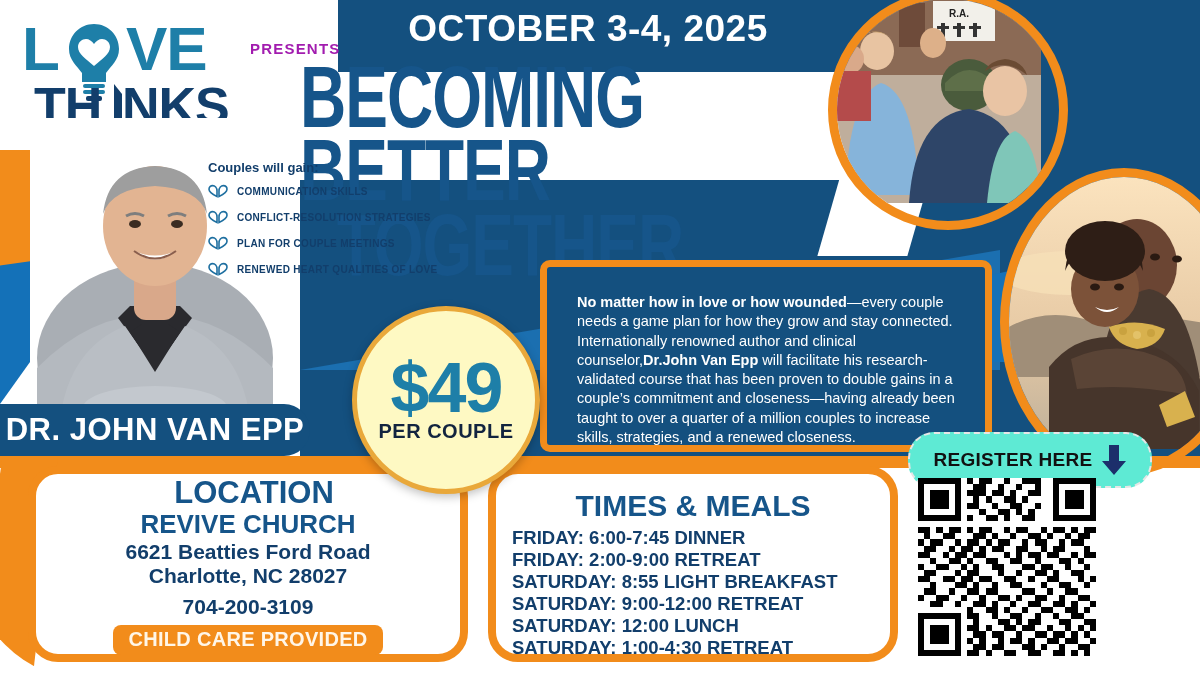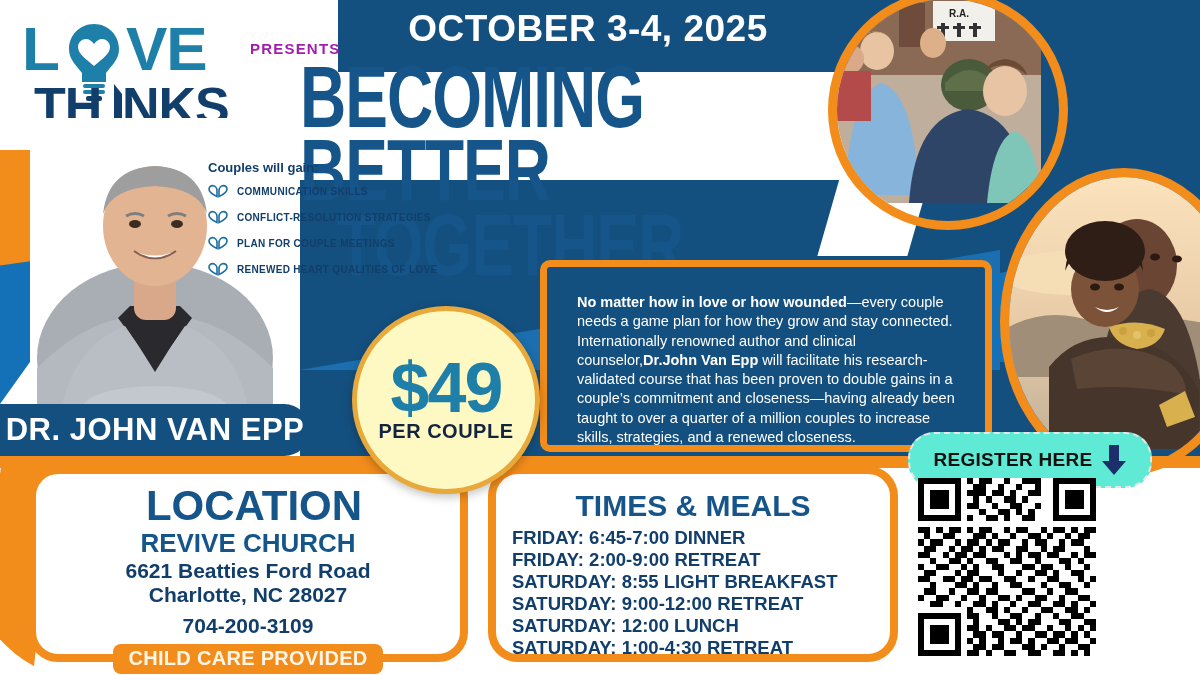--- a/index.html
+++ b/index.html
@@ -67,21 +67,21 @@
   .para{position:absolute;left:540px;top:260px;width:452px;height:192px;background:#14507F;
        border:7px solid #F28C1B;border-radius:10px;box-sizing:border-box;padding:10px 14px;z-index:5;}
   .para p{margin:16px;color:#ffffff;font-size:14.5px;line-height:1.33;}
   .para b{font-weight:bold;}
 
   
   .card{position:absolute;background:#ffffff;border:8px solid #F28C1B;border-radius:30px;
        box-sizing:border-box;}
   .loc-card{left:28px;top:466px;width:440px;height:196px;}
   .times-card{left:488px;top:466px;width:410px;height:196px;}
-  .loc-h{text-align:center;font-size:42px;font-weight:bold;color:#16558A;margin-top:8px;padding-left:12px;}
+  .loc-h{text-align:center;font-size:31px;font-weight:bold;color:#16558A;margin-top:1px;padding-left:12px;}
   .loc-church{text-align:center;font-size:26px;font-weight:bold;color:#16558A;margin-top:-2px;}
   .loc-line{text-align:center;font-size:21px;font-weight:bold;color:#123E6B;line-height:1.14;}
   .loc-phone{text-align:center;font-size:21px;font-weight:bold;color:#123E6B;margin-top:7px;}
   .childcare{margin:6px auto 0;width:270px;height:30px;background:#F28C1B;border-radius:8px;
        display:flex;align-items:center;justify-content:center;color:#FFF6E8;font-size:20px;
        font-weight:bold;letter-spacing:.3px;}
   .times-h{text-align:center;font-size:30px;font-weight:bold;color:#16558A;margin-top:15px;}
   .times-list{margin:4px 0 0 16px;}
   .times-list div{font-size:18.5px;font-weight:bold;color:#123E6B;line-height:1.19;}
 
@@ -288,21 +288,21 @@
     <div class="loc-church">REVIVE CHURCH</div>
     <div class="loc-line">6621 Beatties Ford Road</div>
     <div class="loc-line">Charlotte, NC 28027</div>
     <div class="loc-phone">704-200-3109</div>
     <div class="childcare">CHILD CARE PROVIDED</div>
   </div>
 
   <div class="card times-card">
     <div class="times-h">TIMES &amp; MEALS</div>
     <div class="times-list">
-      <div>FRIDAY: 6:45-7:00 DINNER</div>
+      <div>FRIDAY: 6:00-7:45 DINNER</div>
       <div>FRIDAY: 2:00-9:00 RETREAT</div>
       <div>SATURDAY: 8:55 LIGHT BREAKFAST</div>
       <div>SATURDAY: 9:00-12:00 RETREAT</div>
       <div>SATURDAY: 12:00 LUNCH</div>
       <div>SATURDAY: 1:00-4:30 RETREAT</div>
     </div>
   </div>
 
   <div class="reg-pill">
     <span class="t">REGISTER HERE</span>

